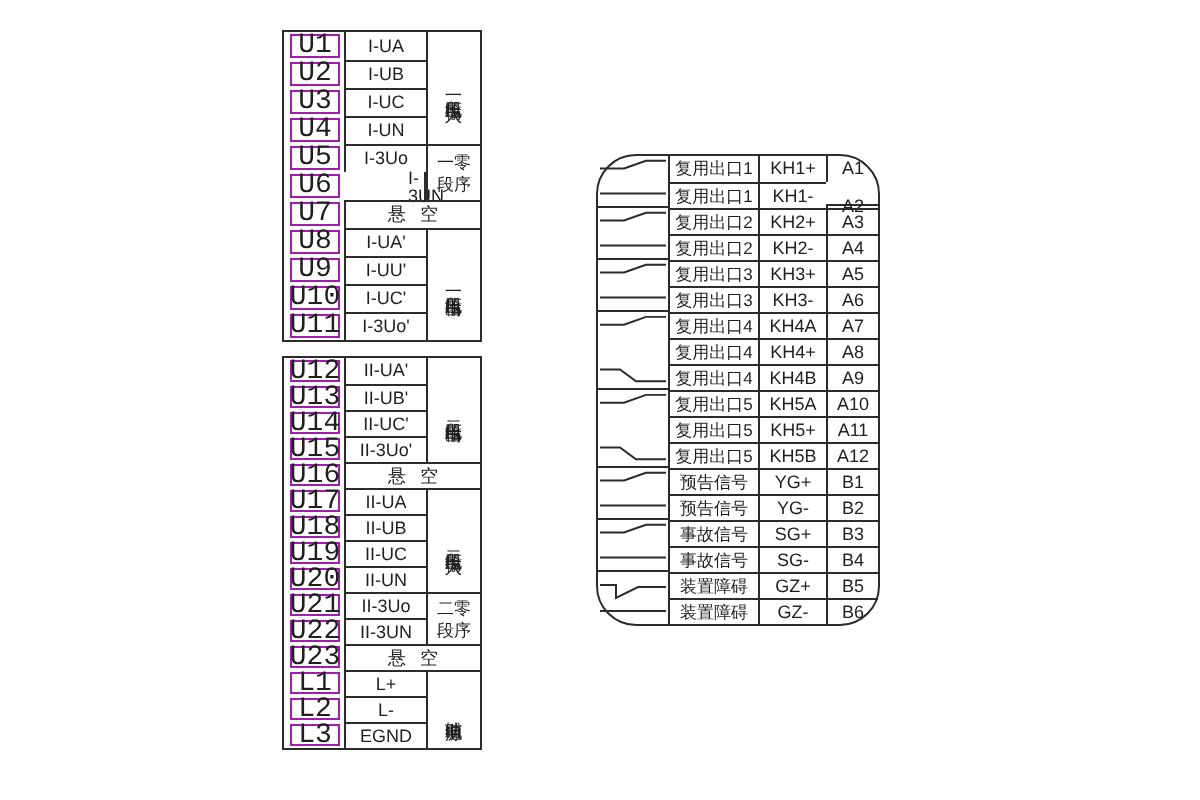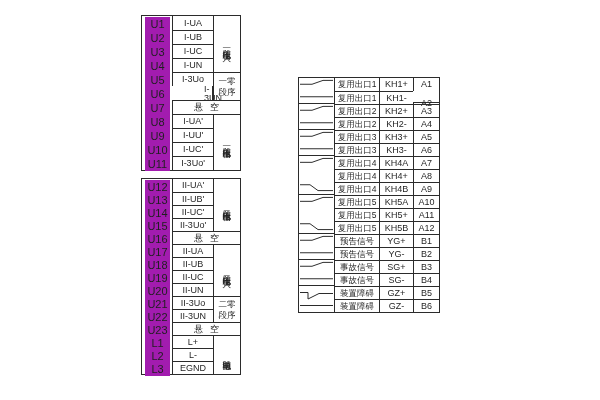--- a/index.html
+++ b/index.html
@@ -7,22 +7,22 @@
     position:relative; width:600px; height:400px; background:#ffffff;
     font-family:"Liberation Sans","DejaVu Sans",sans-serif; color:#1f1f1f;
     overflow:hidden;
   }
   .term-table {
     position:absolute; display:grid; border:1px solid #2b2b2b; background:#fff;
   }
   .tcell { position:relative; grid-column:1; }
   .term-box {
     position:absolute; left:3px; right:2px; top:1px; bottom:1px;
-    border:7px solid #a21caf; display:flex; align-items:center; justify-content:center;
-    font-size:11px; line-height:1;
+    border:1px solid #a21caf; display:flex; align-items:center; justify-content:center;
+    font-size:14px; line-height:1;font-family:Liberation Mono, monospace;
   }
   .sig-cell {
     border-left:1px solid #2b2b2b; display:flex; align-items:center; justify-content:center;
     font-size:9px; line-height:1; grid-column:2;
   }
   .rt { border-top:1px solid #2b2b2b; }
   .span-cell { grid-column:2 / 4; letter-spacing:7px; padding-left:7px; }
   .grp-cell {
     grid-column:3; border-left:1px solid #2b2b2b;
     display:flex; align-items:center; justify-content:center; overflow:hidden;
@@ -179,21 +179,21 @@
       <div class="grp-cell rt" style="grid-row: 10 / span 2;">
         <span class="l2x2">二零
 段序</span>
       </div>
       <div class="grp-cell rt" style="grid-row: 13 / span 3;">
         <span class="vlabel">辅助电源</span>
       </div>
     </section>
 
   <section id="right-table" class="out-table" style="left:298px; top:77px; width:140px; height:234px;
-                  grid-template-columns:35px 45px 34px 26px; grid-auto-rows:13px;">
+                  grid-template-columns:35px 45px 34px 26px; grid-auto-rows:13px;border-radius:20px;">
       <div class="sym-box" style="grid-row: 1 / span 2;">
         <svg viewBox="0 0 35 26" preserveAspectRatio="none">
           <path d="M1 6.5 H13 L24 2.5 H34" fill="none" stroke="#2b2b2b" stroke-width="1"></path>
           <path d="M1 19.5 H34" fill="none" stroke="#2b2b2b" stroke-width="1"></path>
         </svg>
       </div>
       <div class="sym-box" style="grid-row: 3 / span 2;">
         <svg viewBox="0 0 35 26" preserveAspectRatio="none">
           <path d="M1 6.5 H13 L24 2.5 H34" fill="none" stroke="#2b2b2b" stroke-width="1"></path>
           <path d="M1 19.5 H34" fill="none" stroke="#2b2b2b" stroke-width="1"></path>

